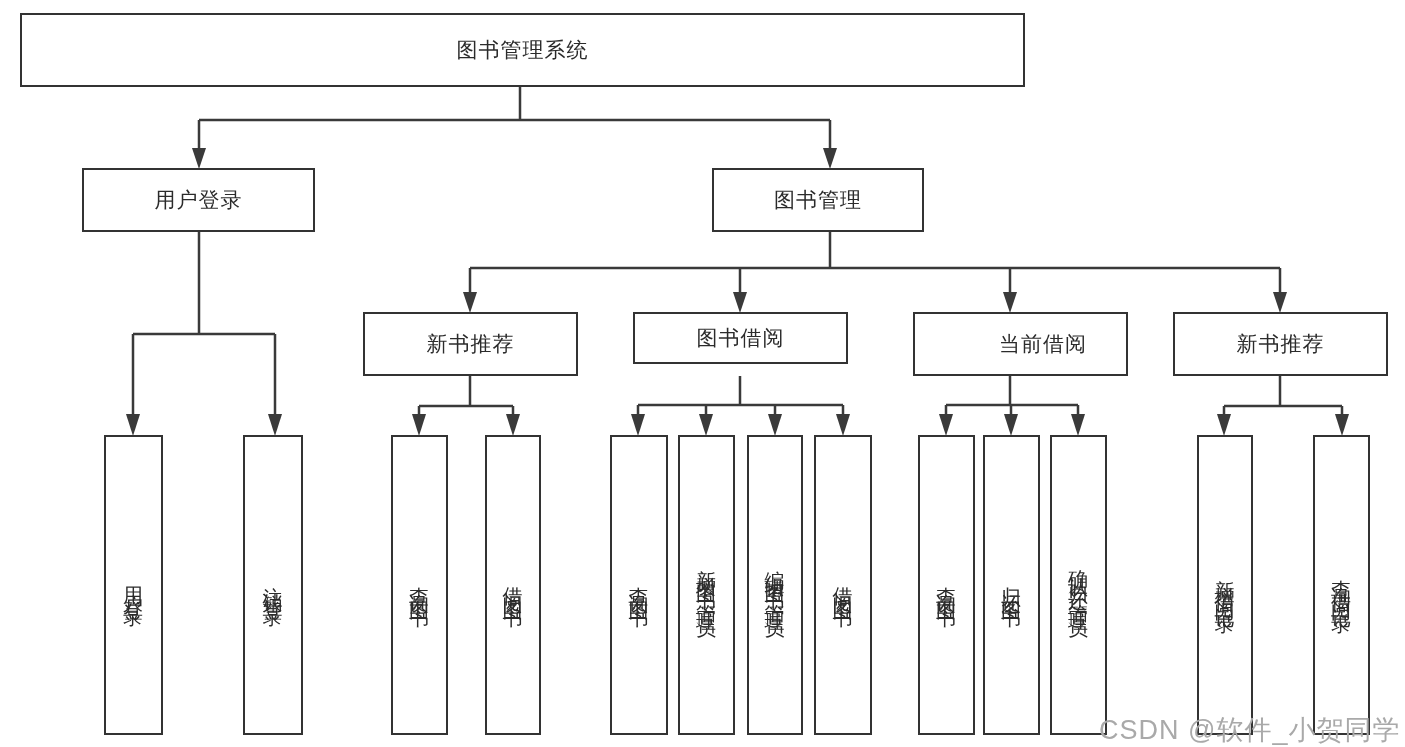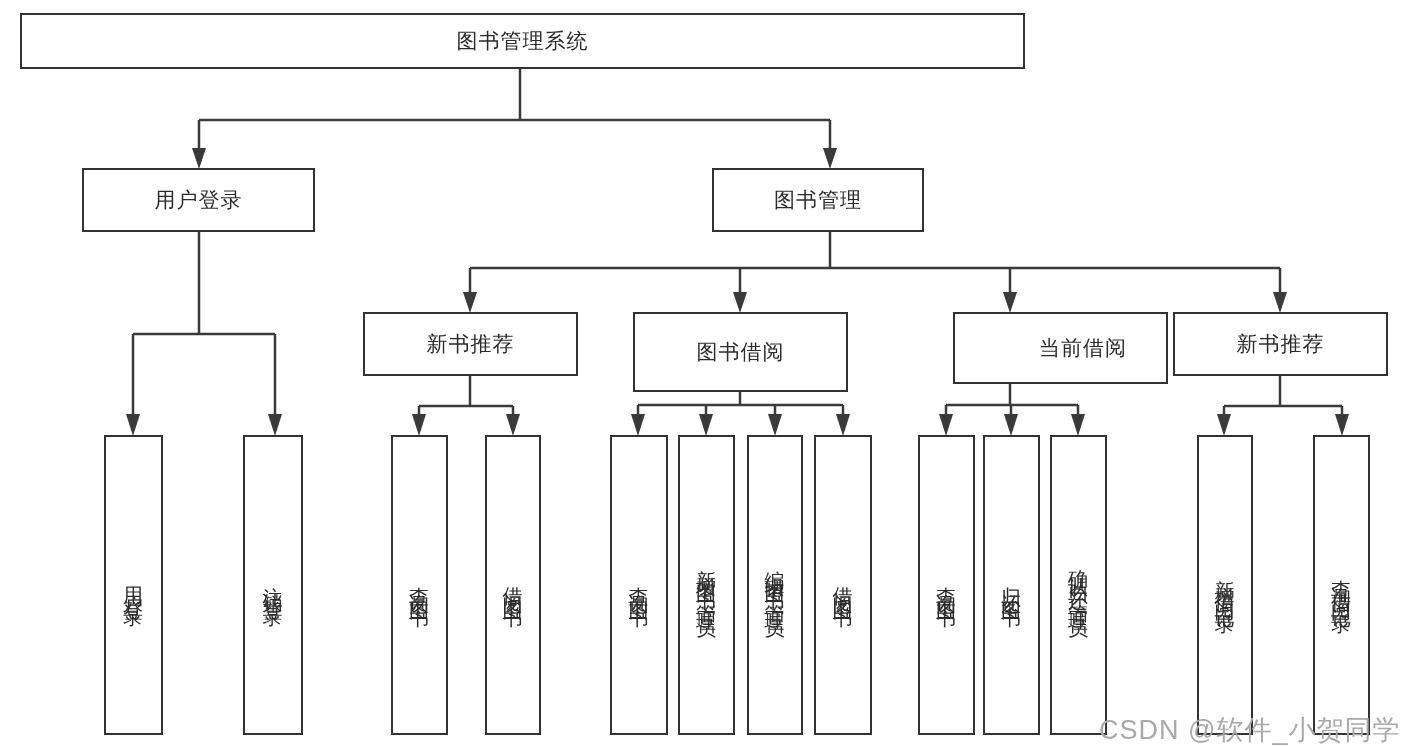--- a/index.html
+++ b/index.html
@@ -92,38 +92,38 @@
       <path d="M768 414 L782 414 L775 436 Z"></path>
       <path d="M836 414 L850 414 L843 436 Z"></path>
       <path d="M939 414 L953 414 L946 436 Z"></path>
       <path d="M1004 414 L1018 414 L1011 436 Z"></path>
       <path d="M1071 414 L1085 414 L1078 436 Z"></path>
       <path d="M1217 414 L1231 414 L1224 436 Z"></path>
       <path d="M1335 414 L1349 414 L1342 436 Z"></path>
     </g>
   </svg>
 
-  <div class="node h" style="left:20px; top:13px; width:1005px; height:56px;text-align:right;">
+  <div class="node h" style="left:20px; top:13px; width:1005px; height:74px;text-align:right;">
     <span>图书管理系统</span>
   </div>
 
   <div class="node h" style="left:82px; top:168px; width:233px; height:64px;">
     <span>用户登录</span>
   </div>
   <div class="node h" style="left:712px; top:168px; width:212px; height:64px;text-align:right;">
     <span>图书管理</span>
   </div>
 
   <div class="node h" style="left:363px; top:312px; width:215px; height:64px;">
     <span>新书推荐</span>
   </div>
-  <div class="node h" style="left:633px; top:312px; width:215px; height:80px;">
+  <div class="node h" style="left:633px; top:312px; width:215px; height:52px;">
     <span>图书借阅</span>
   </div>
-  <div class="node h" style="left:953px; top:312px; width:215px; height:72px;padding-left:45px;">
+  <div class="node h" style="left:913px; top:312px; width:215px; height:64px;padding-left:45px;">
     <span>当前借阅</span>
   </div>
   <div class="node h" style="left:1173px; top:312px; width:215px; height:64px;">
     <span>新书推荐</span>
   </div>
 
   <div class="node v" style="left:104px; top:435px; width:59px; height:300px;">
     <span>用户登录</span>
   </div>
   <div class="node v" style="left:243px; top:435px; width:60px; height:300px;">

